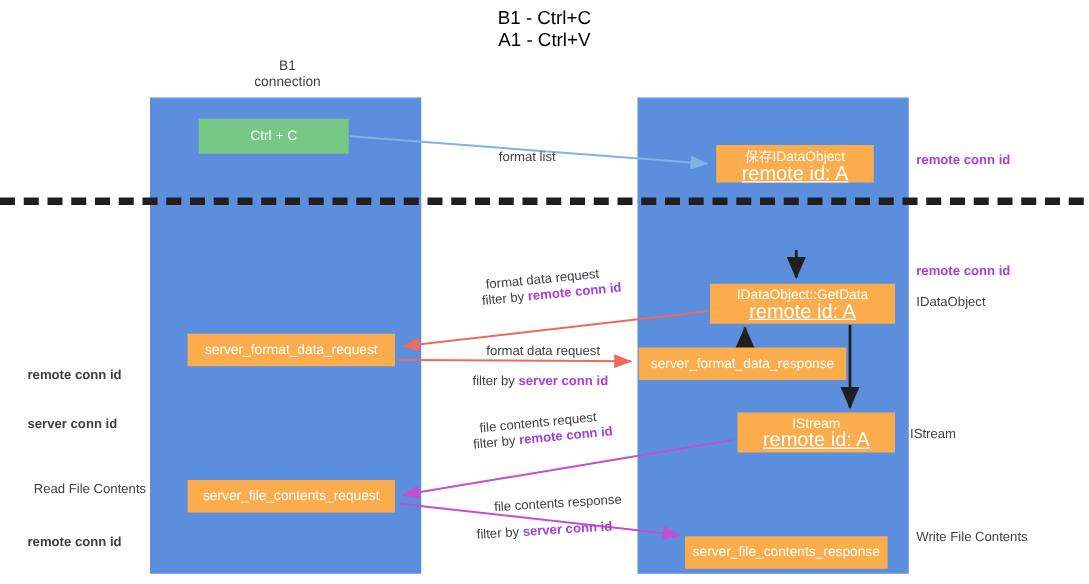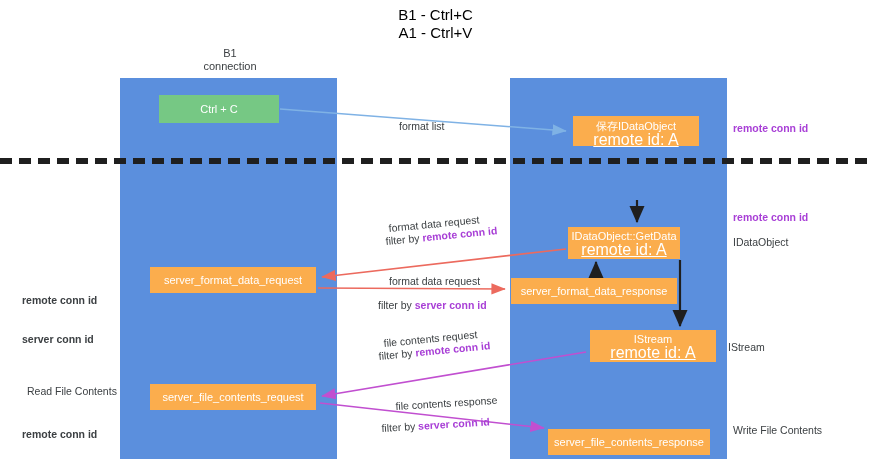--- a/index.html
+++ b/index.html
@@ -42,21 +42,21 @@
     color:#ffffff;font-size:11px;line-height:13px;text-align:center;
     white-space:pre;
   }
   .box.green{background:#76c884;}
   .box.orange{background:#fbad4d;}
   .box .l2{font-size:16px;text-decoration:underline;}
 
   #box-ctrlc{left:159px;top:95px;width:120px;height:28px;}
   #box-ctrlv{left:577px;top:171px;width:120px;height:28px;}
   #box-idataobject{left:573px;top:116px;width:126px;height:30px;justify-content:flex-end;}
-  #box-getdata{left:568px;top:227px;width:112px;height:32px;text-align:right;}
+  #box-getdata{left:568px;top:227px;width:148px;height:32px;text-align:right;}
   #box-istream{left:590px;top:330px;width:126px;height:32px;}
   #box-fmt-req{left:150px;top:267px;width:166px;height:26px;}
   #box-fmt-resp{left:511px;top:278px;width:166px;height:26px;}
   #box-file-req{left:150px;top:384px;width:166px;height:26px;}
   #box-file-resp{left:548px;top:429px;width:162px;height:26px;}
 
   
   .anno{position:absolute;font-size:10.5px;line-height:13px;color:#3c4043;white-space:pre;}
   .anno.purple{color:#a83fd6;font-weight:bold;}
 

